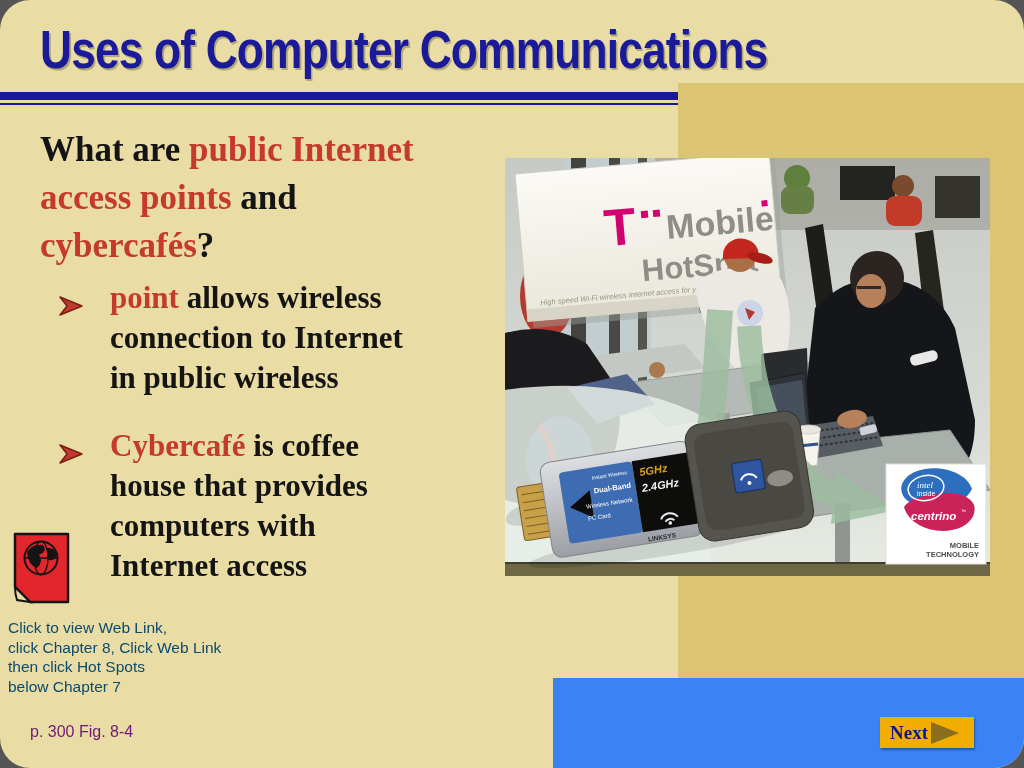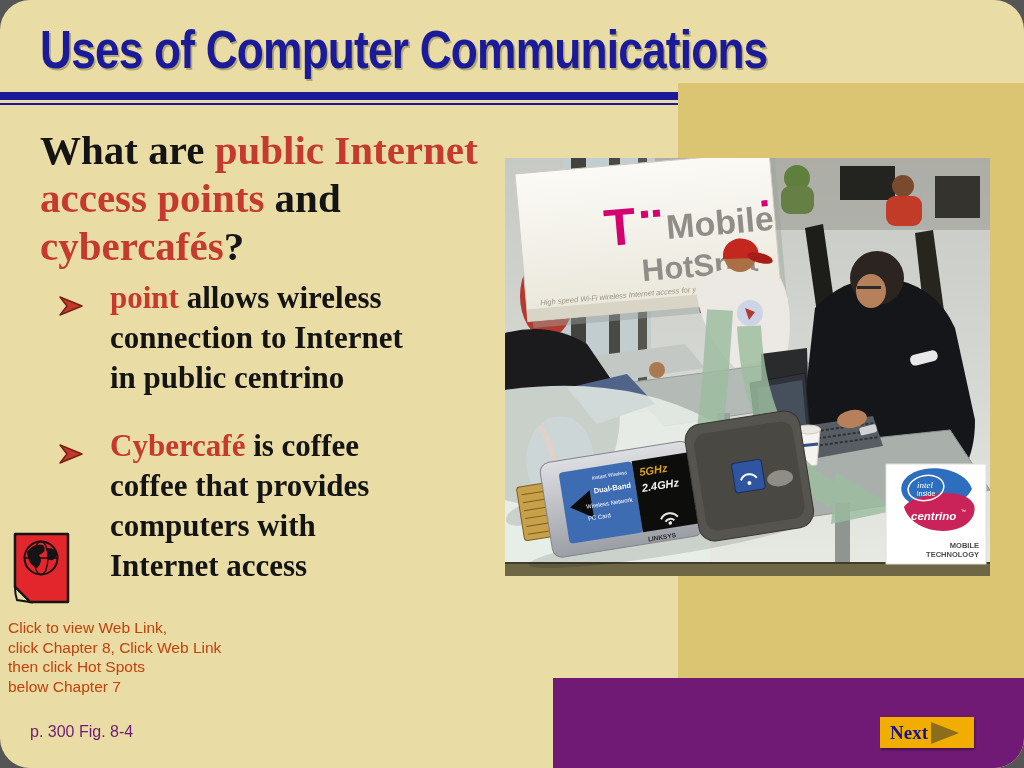--- a/index.html
+++ b/index.html
@@ -6,40 +6,40 @@
   .slide{position:relative;width:1024px;height:768px;background:#E9DCA4;overflow:hidden;
          font-family:"Liberation Serif",serif;border-radius:30px;}
   
   .title{position:absolute;left:40px;top:18px;font-family:"Liberation Sans",sans-serif;
          font-weight:700;font-size:54px;letter-spacing:-1px;color:#1B1B9A;white-space:nowrap;
          transform:scaleX(.82);transform-origin:0 0;text-shadow:2px 2px 0 rgba(110,105,60,.45);}
   .rule-thick{position:absolute;left:0;top:92px;width:679px;height:8px;background:#1A1A99;}
   .rule-thin{position:absolute;left:0;top:103px;width:679px;height:2px;background:#1A1A99;}
   
   .gold-panel{position:absolute;left:678px;top:83px;right:0;bottom:0;background:#DBC573;}
-  .footer{position:absolute;left:553px;top:678px;width:471px;height:90px;background:#701a75;}
+  .footer{position:absolute;left:553px;top:678px;width:471px;height:90px;background:#3b82f6;}
   .next-btn{position:absolute;left:327px;top:39px;width:94px;height:31px;background:#F2AE00;
             display:flex;align-items:center;padding-left:10px;box-sizing:border-box;
             box-shadow:1px 2px 2px rgba(0,0,0,.35);cursor:pointer;}
   .next-label{font:700 19px "Liberation Serif",serif;color:#14148C;}
   .next-arrow{width:0;height:0;border-top:11px solid transparent;border-bottom:11px solid transparent;
               border-left:28px solid #8A6E1E;margin-left:3px;}
   
   .question{position:absolute;left:40px;top:126px;width:480px;
-            font-weight:700;font-size:41px;line-height:48px;color:#141414;}
+            font-weight:700;font-size:35px;line-height:48px;color:#141414;}
   .red{color:#C5392E;}
   
   .bullets{position:absolute;left:58px;top:278px;width:440px;
            font-weight:700;font-size:31px;line-height:40px;color:#141414;}
   .bullet{position:relative;padding-left:52px;}
   .bullet + .bullet{margin-top:28px;}
   .bullet-marker{position:absolute;left:0;top:9px;}
   
   .weblink-icon{position:absolute;left:13px;top:532px;}
-  .weblink-note{position:absolute;left:8px;top:618px;font:400 15.5px/19.5px "Liberation Sans",sans-serif;color:#c2410c;}
+  .weblink-note{position:absolute;left:8px;top:618px;font:400 15.5px/19.5px "Liberation Sans",sans-serif;color:#0c4a6e;}
   .page-ref{position:absolute;left:30px;top:723px;font:400 16px "Liberation Sans",sans-serif;color:#701a75;}
   
   .photo{position:absolute;left:505px;top:158px;width:485px;height:418px;}
 </style>
 </head>
 <body>
 
 <div class="slide">
 
   <div class="title">Uses of Computer Communications</div>
@@ -56,30 +56,30 @@
 
   <div class="bullets">
     <div class="bullet">
       <span class="bullet-marker">
         <svg width="26" height="22" viewBox="0 0 26 22">
             <path d="M2 20 L24 11 L2 2 L9 11 Z" fill="#C0392B" stroke="#7a1f16" stroke-width="1.5" stroke-linejoin="round"></path>
           </svg>
       </span>
       <div><span class="red">point</span><span> allows wireless</span></div>
       <div><span>connection to Internet</span></div>
-      <div><span>in public centrino</span></div>
+      <div><span>in public wireless</span></div>
     </div>
     <div class="bullet">
       <span class="bullet-marker">
         <svg width="26" height="22" viewBox="0 0 26 22">
             <path d="M2 20 L24 11 L2 2 L9 11 Z" fill="#C0392B" stroke="#7a1f16" stroke-width="1.5" stroke-linejoin="round"></path>
           </svg>
       </span>
       <div><span class="red">Cybercafé</span><span> is coffee</span></div>
-      <div><span>coffee that provides</span></div>
+      <div><span>house that provides</span></div>
       <div><span>computers with</span></div>
       <div><span>Internet access</span></div>
     </div>
   </div>
 
   <div class="weblink-icon">
     <svg width="57" height="72" viewBox="0 0 57 72">
       <path d="M2 2 L55 2 L55 70 L17 70 L2 55 Z" fill="#E3262C" stroke="#141414" stroke-width="2.5" stroke-linejoin="round"></path>
       <path d="M2 55 L17 70 L4 68 Q2 62 2 55 Z" fill="#E9DCA4" stroke="#141414" stroke-width="2"></path>
       <circle cx="28" cy="26" r="16.5" fill="#E3262C" stroke="#141414" stroke-width="2"></circle>

